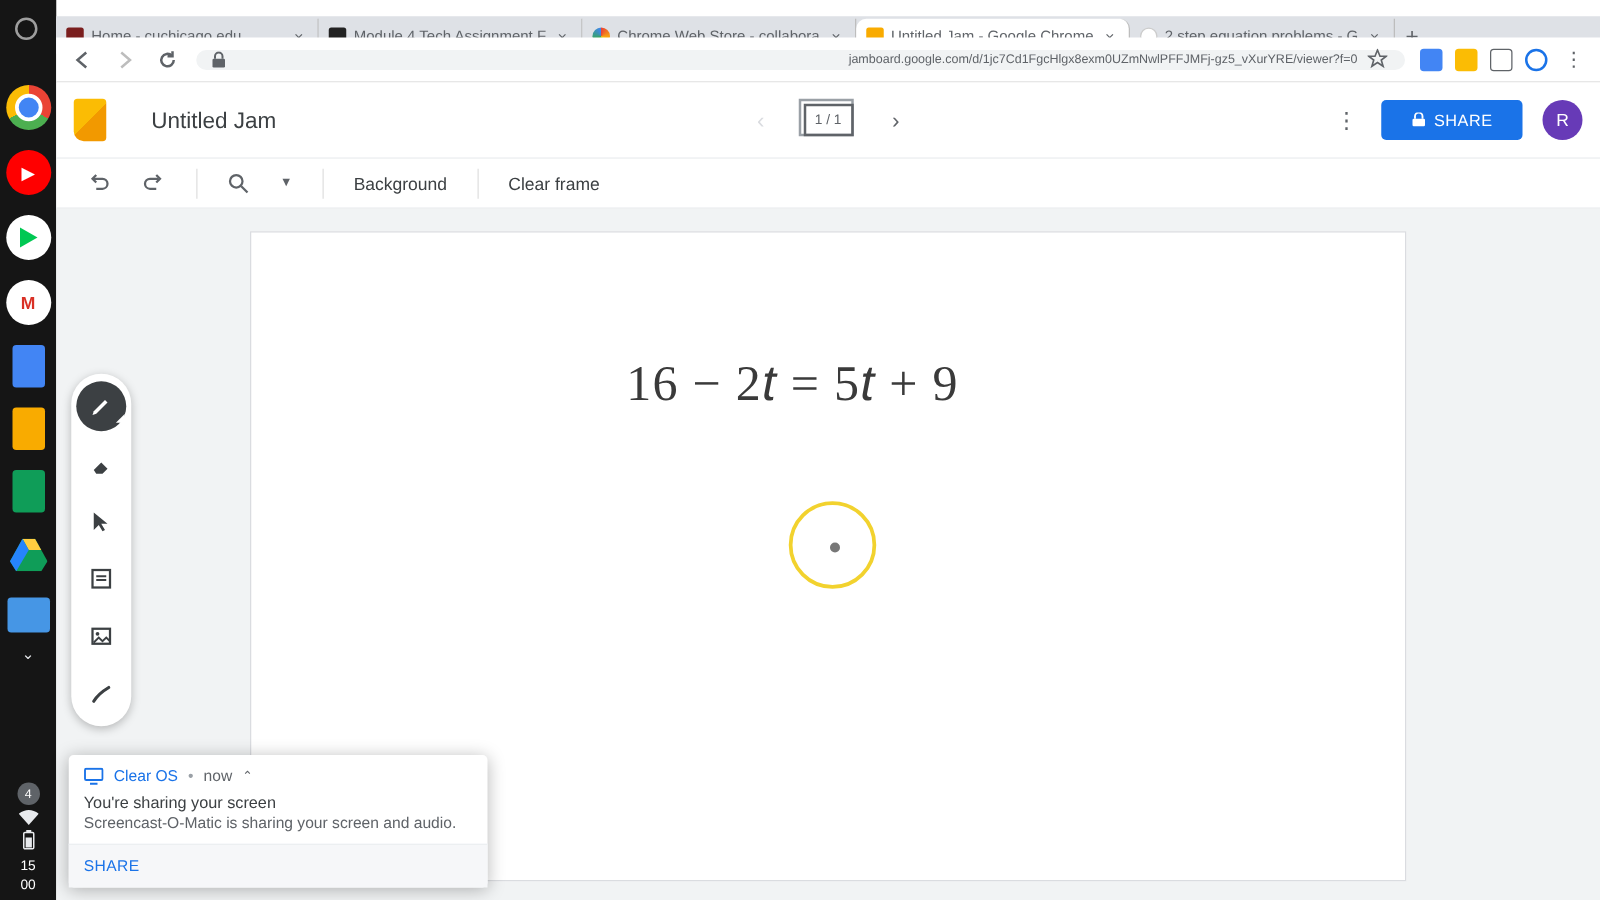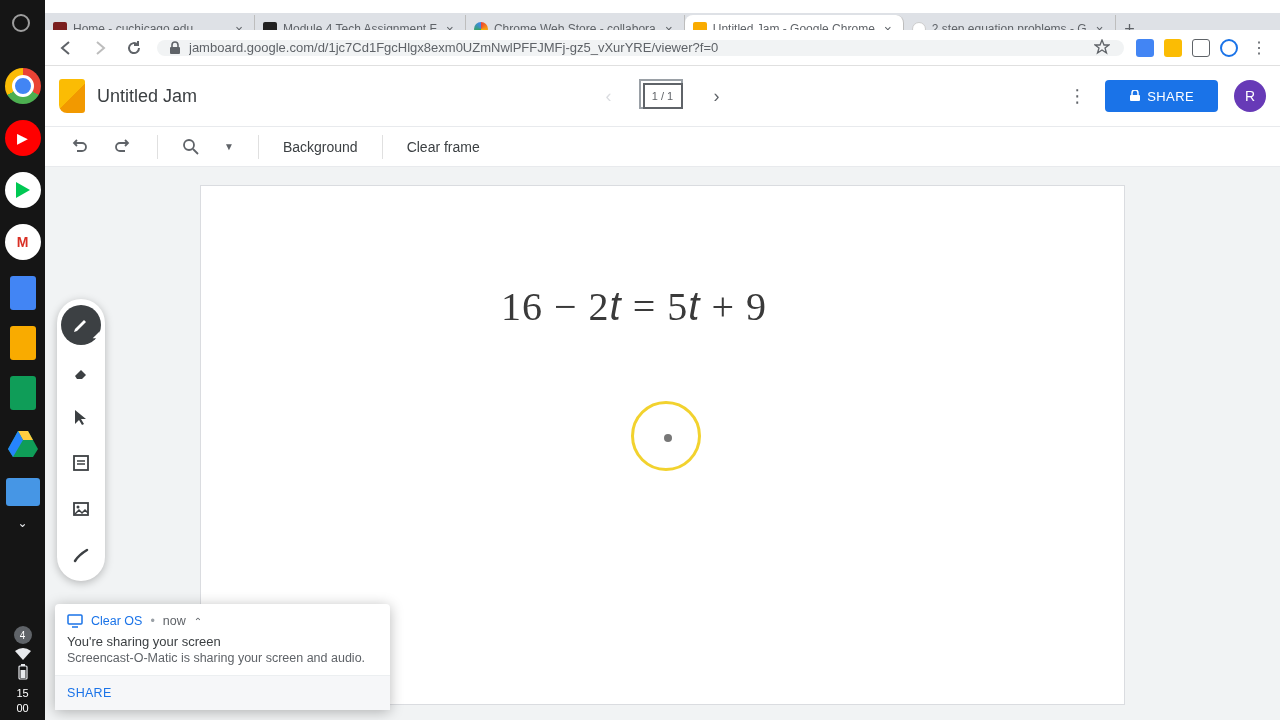--- a/index.html
+++ b/index.html
@@ -31,27 +31,27 @@
 .tab .tab-title{flex:1;white-space:nowrap;overflow:hidden;text-overflow:ellipsis;}
 .tab .tab-close{width:14px;height:14px;display:flex;align-items:center;justify-content:center;color:#5f6368;font-size:13px;}
 .newtab{width:28px;height:28px;display:flex;align-items:center;justify-content:center;color:#5f6368;font-size:18px;}
 .winctrls{margin-left:auto;display:flex;gap:10px;padding-right:10px;color:#5f6368;font-size:13px;}
 .winctrl{width:20px;height:20px;display:flex;align-items:center;justify-content:center;}
 
 
 .toolbar{position:absolute;left:45px;top:30px;height:36px;width:1235px;background:#fff;display:flex;align-items:center;padding:0 10px;gap:12px;border-bottom:1px solid #e0e0e0;}
 .navbtn{width:22px;height:22px;display:flex;align-items:center;justify-content:center;color:#5f6368;}
 .navbtn.disabled{color:#bdbdbd;}
-.urlbar{flex:1;height:16px;background:#f1f3f4;border-radius:14px;display:flex;align-items:center;padding:0 12px;font-size:13px;color:#5f6368;gap:8px;}
+.urlbar{flex:1;height:16px;background:#f1f3f4;border-radius:14px;display:flex;align-items:center;padding:0 12px;font-size:10px;color:#5f6368;gap:8px;text-align:right;}
 .url-star{width:18px;height:18px;color:#5f6368;}
 .ext-icons{display:flex;gap:10px;align-items:center;}
 .ext-icon{width:18px;height:18px;border-radius:3px;}
 
 
-.docbar{position:absolute;left:45px;top:66px;width:1235px;height:61px;background:#fff;display:flex;align-items:center;padding:0 14px;gap:12px;border-bottom:1px solid #e8eaed;}
+.docbar{position:absolute;left:45px;top:66px;width:1235px;height:61px;background:#fff;display:flex;align-items:center;padding:0 14px;gap:36px;border-bottom:1px solid #e8eaed;}
 .jb-logo{width:26px;height:34px;background:linear-gradient(135deg,#fbbc04 50%,#f29900 50%);border-radius:3px 3px 3px 8px;}
 .doc-title{font-size:18px;color:#3c4043;}
 .frame-nav{position:absolute;left:50%;transform:translateX(-50%);display:flex;align-items:center;gap:20px;}
 .frame-arrow{width:28px;height:28px;display:flex;align-items:center;justify-content:center;color:#5f6368;font-size:18px;}
 .frame-arrow.disabled{color:#dadce0;}
 .frame-counter{width:40px;height:26px;border:2px solid #5f6368;display:flex;align-items:center;justify-content:center;font-size:11px;color:#5f6368;position:relative;}
 .frame-counter::before{content:"";position:absolute;left:-6px;top:-6px;width:40px;height:26px;border:2px solid #9aa0a6;z-index:-1;}
 .docbar-right{margin-left:auto;display:flex;align-items:center;gap:16px;}
 .more-btn{width:24px;height:24px;display:flex;align-items:center;justify-content:center;color:#5f6368;font-size:18px;}
 .share-btn{background:#1a73e8;color:#fff;border:none;height:32px;padding:0 24px;border-radius:4px;font-size:13px;font-weight:500;letter-spacing:.4px;display:flex;align-items:center;gap:6px;}

